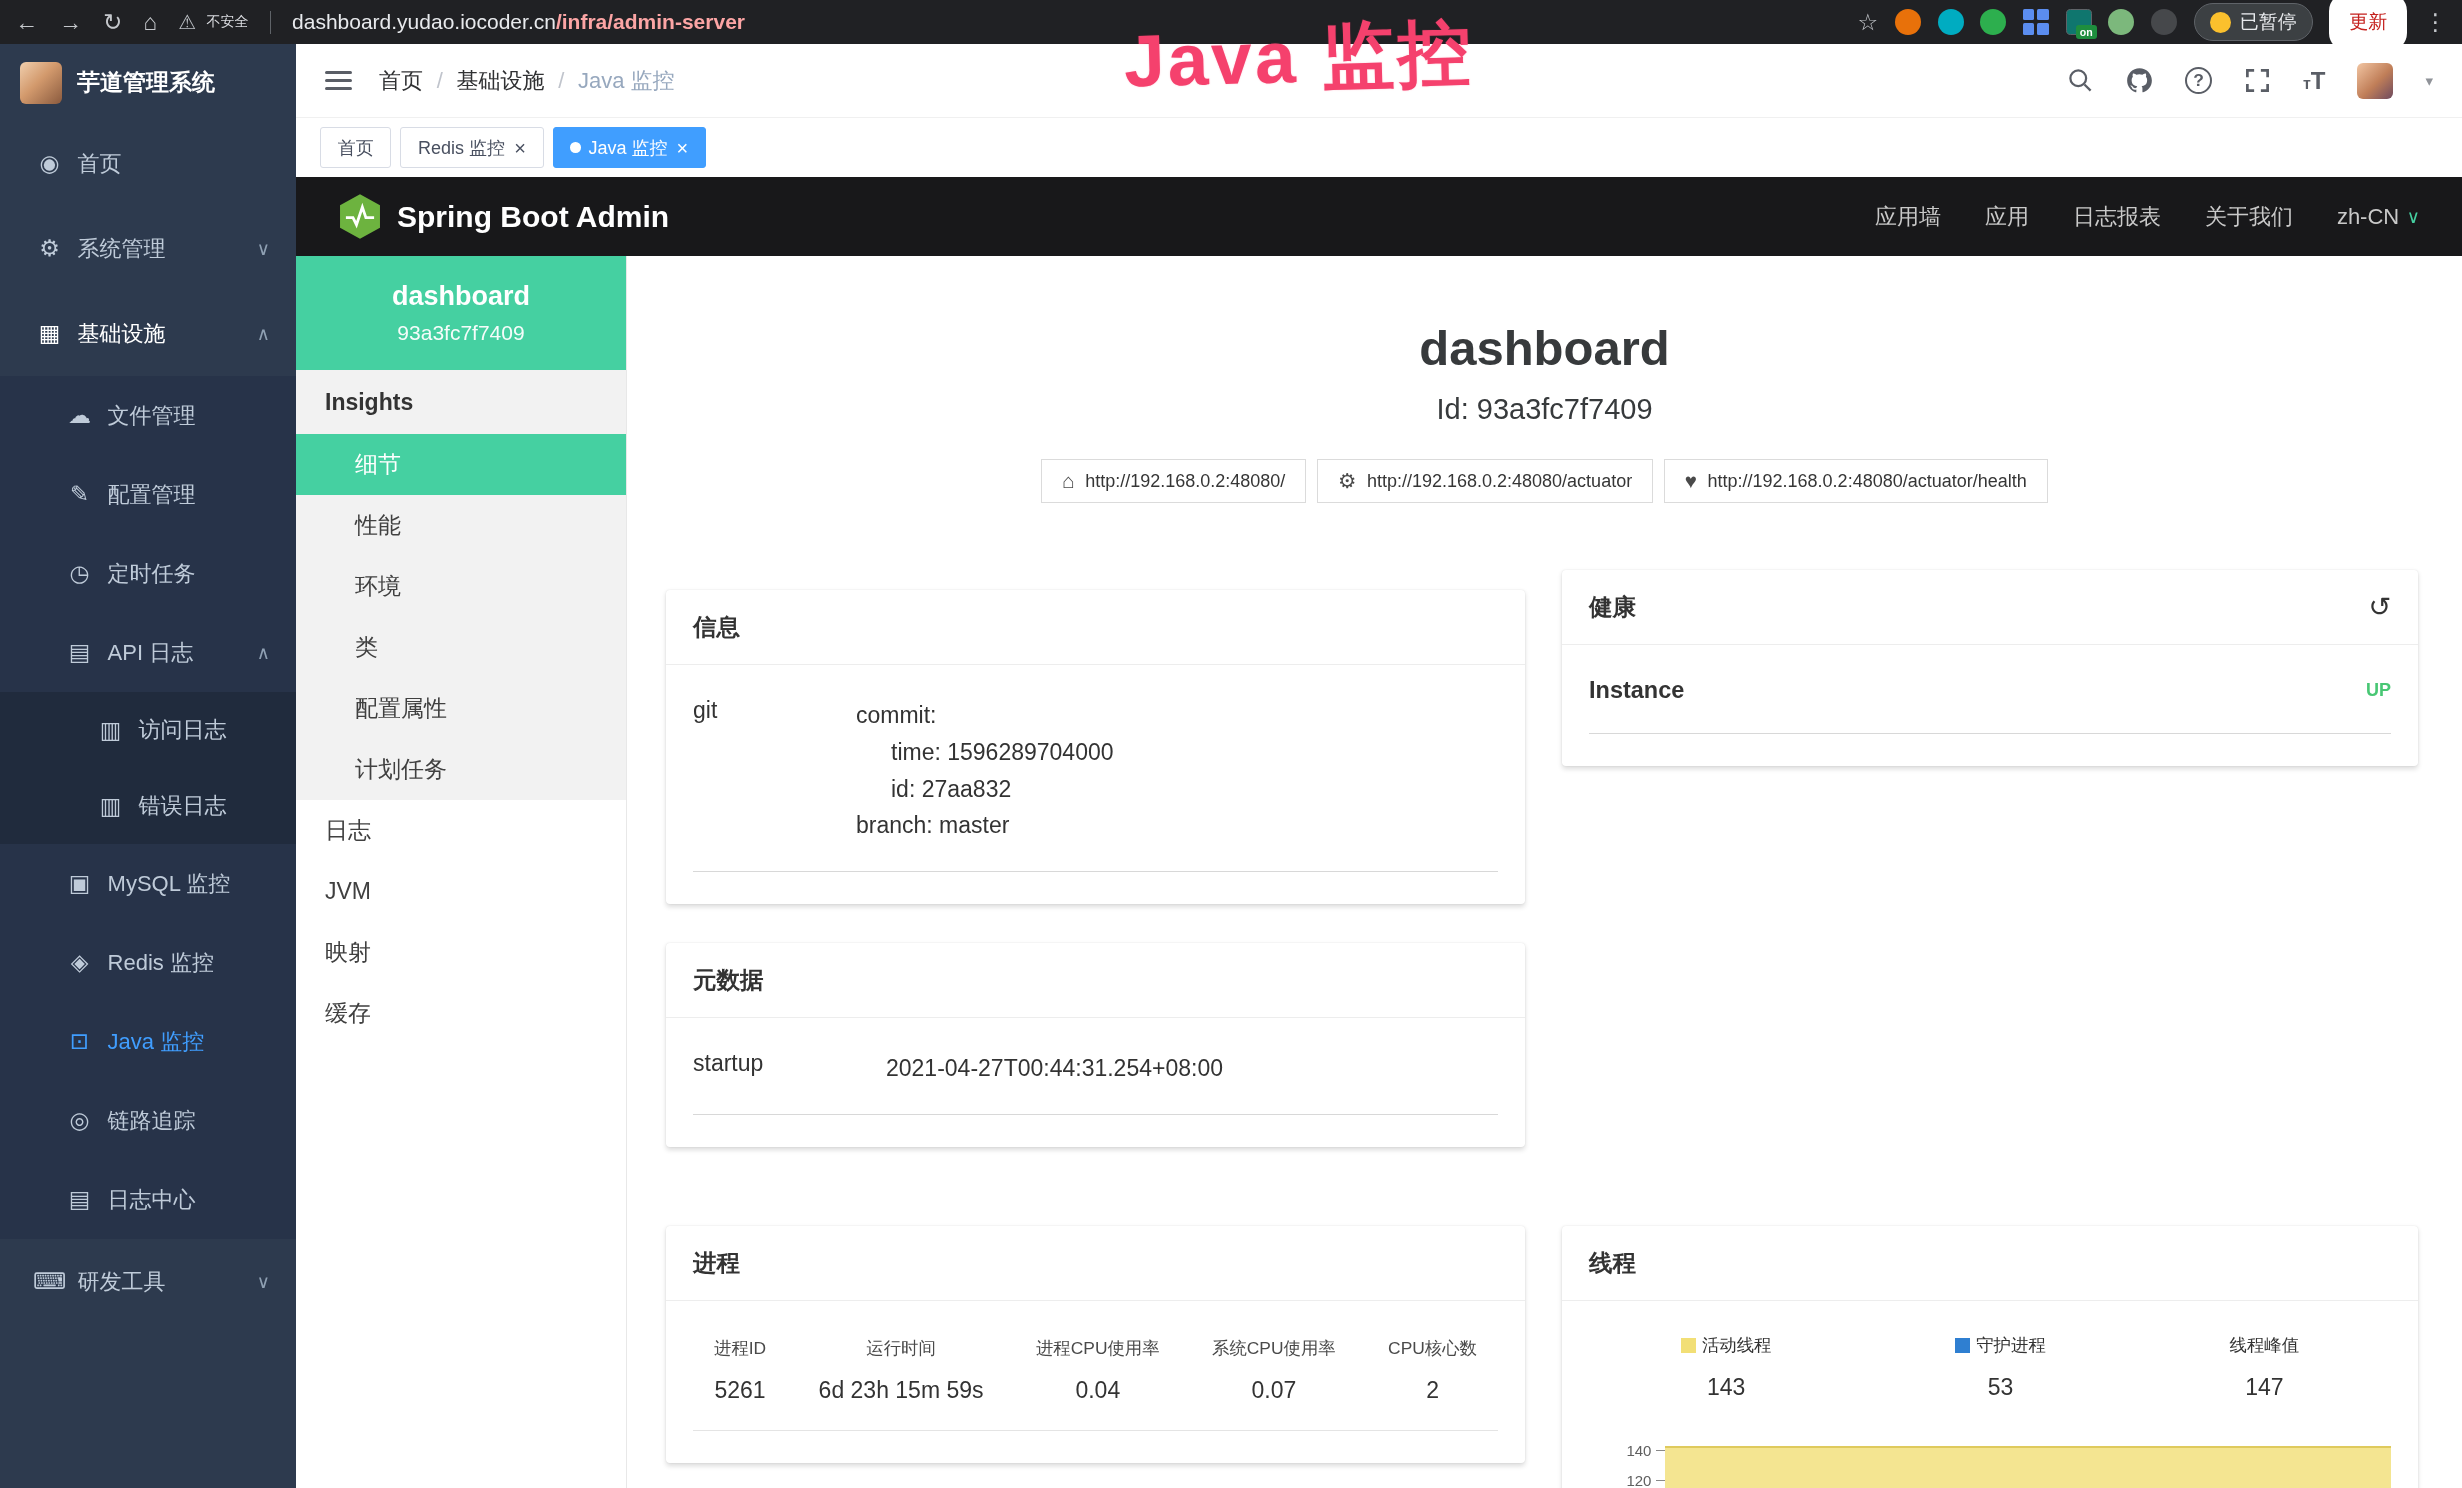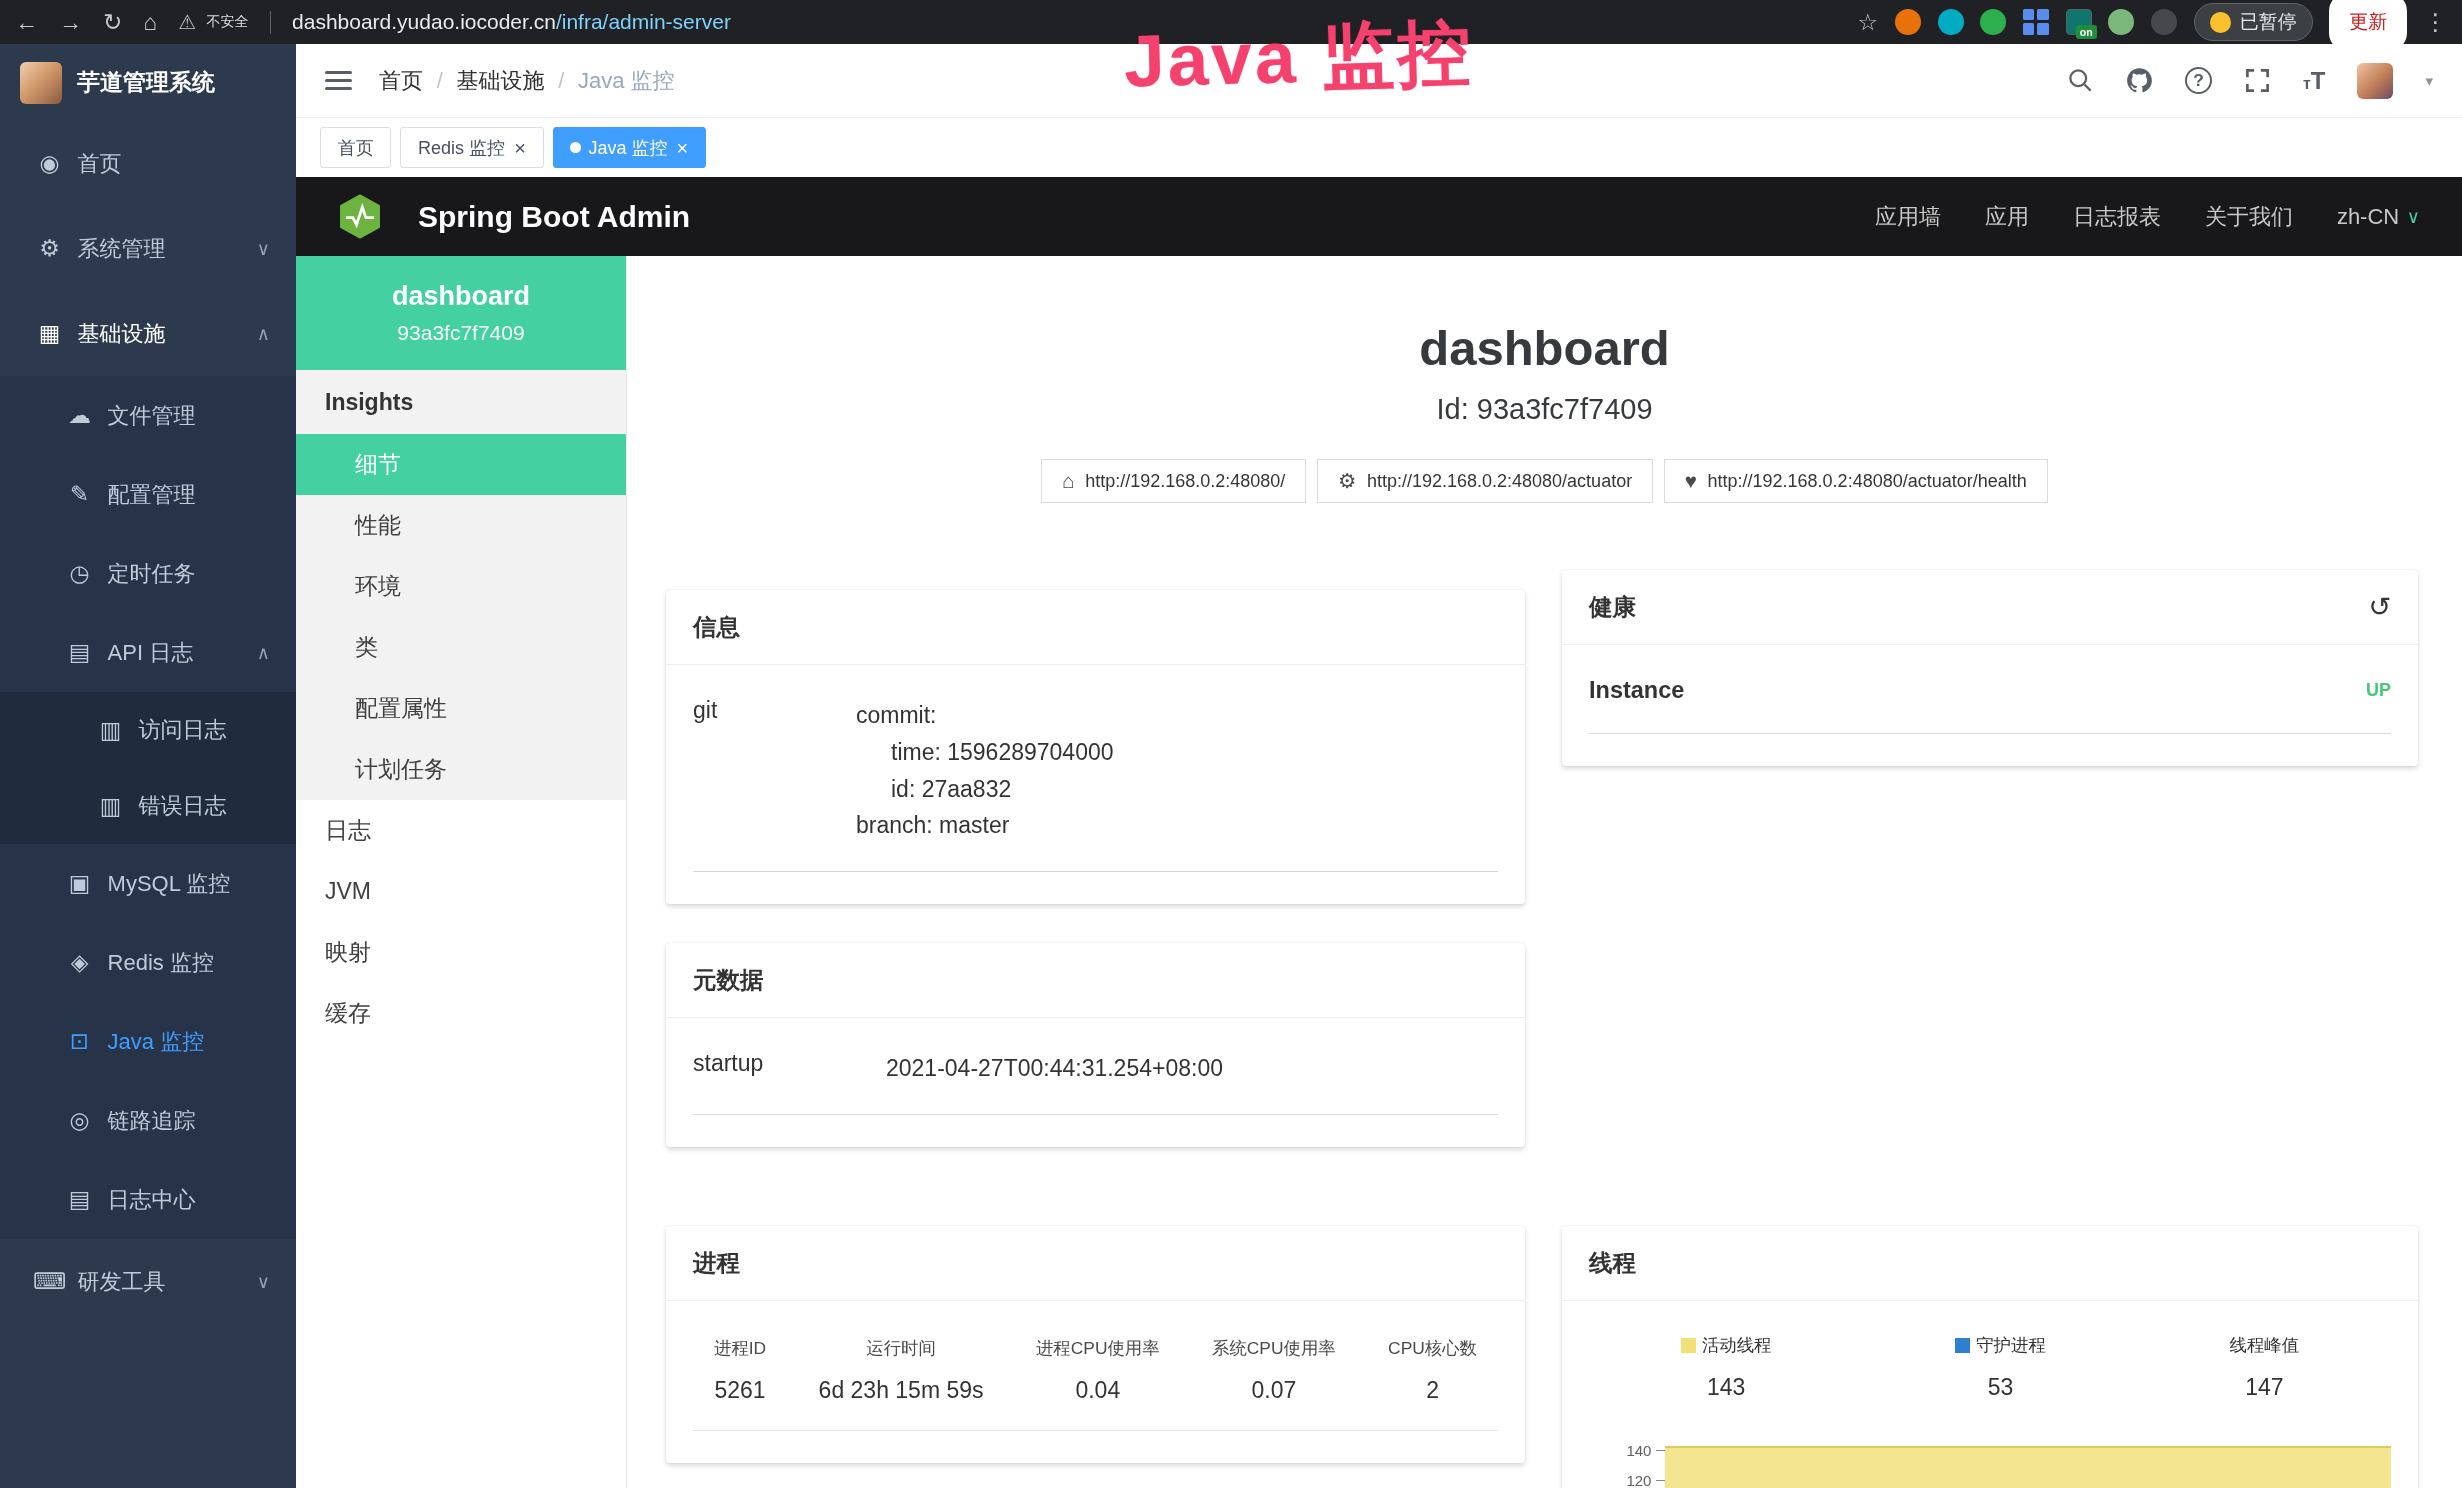--- a/index.html
+++ b/index.html
@@ -12,21 +12,21 @@
     display:flex; align-items:center; justify-content:space-between; padding:0 15px; color:#e8eaed; z-index:10; }
   .chrome-left, .chrome-right { display:flex; align-items:center; }
   .chrome-left { gap:21px; }
   .chrome-right { gap:16.7px; }
   .cicon { font-size:23px; color:#c5c8cc; line-height:1; }
   .warn-icon { font-size:20px; color:#bdc1c6; }
   .sec-label { font-size:14px; color:#dadce0; margin-left:-10.6px; }
   .chrome-divider { width:1.5px; height:23px; background:#5f6368; }
   .url { font-size:21px; }
   .url-host { color:#e8eaed; }
-  .url-path { color:#7dd3fc; }
+  .url-path { color:#fca5a5;font-weight:bold; }
   .ext { width:26px; height:26px; border-radius:50%; display:inline-block; position:relative; }
   .ext-orange { background:#e8710a; }
   .ext-teal { background:#00acc1; }
   .ext-green { background:#2daf4e; }
   .ext-grid { border-radius:3px; background:transparent; display:grid;
     grid-template-columns:11.4px 11.4px; grid-template-rows:11.4px 11.4px; gap:3px; width:26px; height:26px; }
   .ext-grid i { background:#5b8def; border-radius:1.5px; }
   .ext-dark { border-radius:4.6px; background:#0f766e; border:0.8px solid #5f6368; }
   .badge-on { position:absolute; bottom:-4.6px; right:-6px; background:#1e8e3e; color:#fff;
     font-size:10.6px; padding:0.8px 3.8px; border-radius:3px; font-weight:bold; }
@@ -77,21 +77,21 @@
     display:flex; align-items:center; gap:9px; padding:0 24px; }
   .tag { display:flex; align-items:center; gap:7.6px; height:41px; padding:0 16.7px;
     border:0.8px solid #d8dce5; border-radius:3px; font-size:18px; color:#495060; background:#fff; }
   .tag.active { background:var(--accent); border-color:var(--accent); color:#fff; }
   .tag-dot { width:10.6px; height:10.6px; border-radius:50%; background:#fff; display:inline-block; }
   .tag-close { font-size:20px; line-height:1; margin-left:1.5px; }
 
   
   .sba { position:absolute; left:296px; top:177px; right:0; bottom:0; background:#fff; }
   .sba-header { height:79px; background:#18181a; display:flex; align-items:center; padding:0 42px; }
-  .sba-brand { display:flex; align-items:center; gap:36px; }
+  .sba-brand { display:flex; align-items:center; gap:15px; }
   .sba-logo svg { width:44px; height:47px; display:block; }
   .sba-brand-name { color:#fff; font-size:30px; font-weight:bold; }
   .sba-nav { margin-left:auto; display:flex; align-items:center; gap:44px; font-size:22px; color:#c9c9c9; }
   .sba-lang { display:flex; align-items:center; gap:7.6px; }
   .lang-caret { color:var(--sba-green); font-size:18px; }
 
   .sba-body { position:absolute; top:79px; left:0; right:0; bottom:0; display:flex; }
   .sba-menu { width:331px; background:#fff; border-right:0.8px solid #e8e8e8; flex:none; }
   .inst-head { height:114px; background:var(--sba-green); color:#fff; display:flex;
     flex-direction:column; align-items:center; justify-content:center; gap:9px; }

